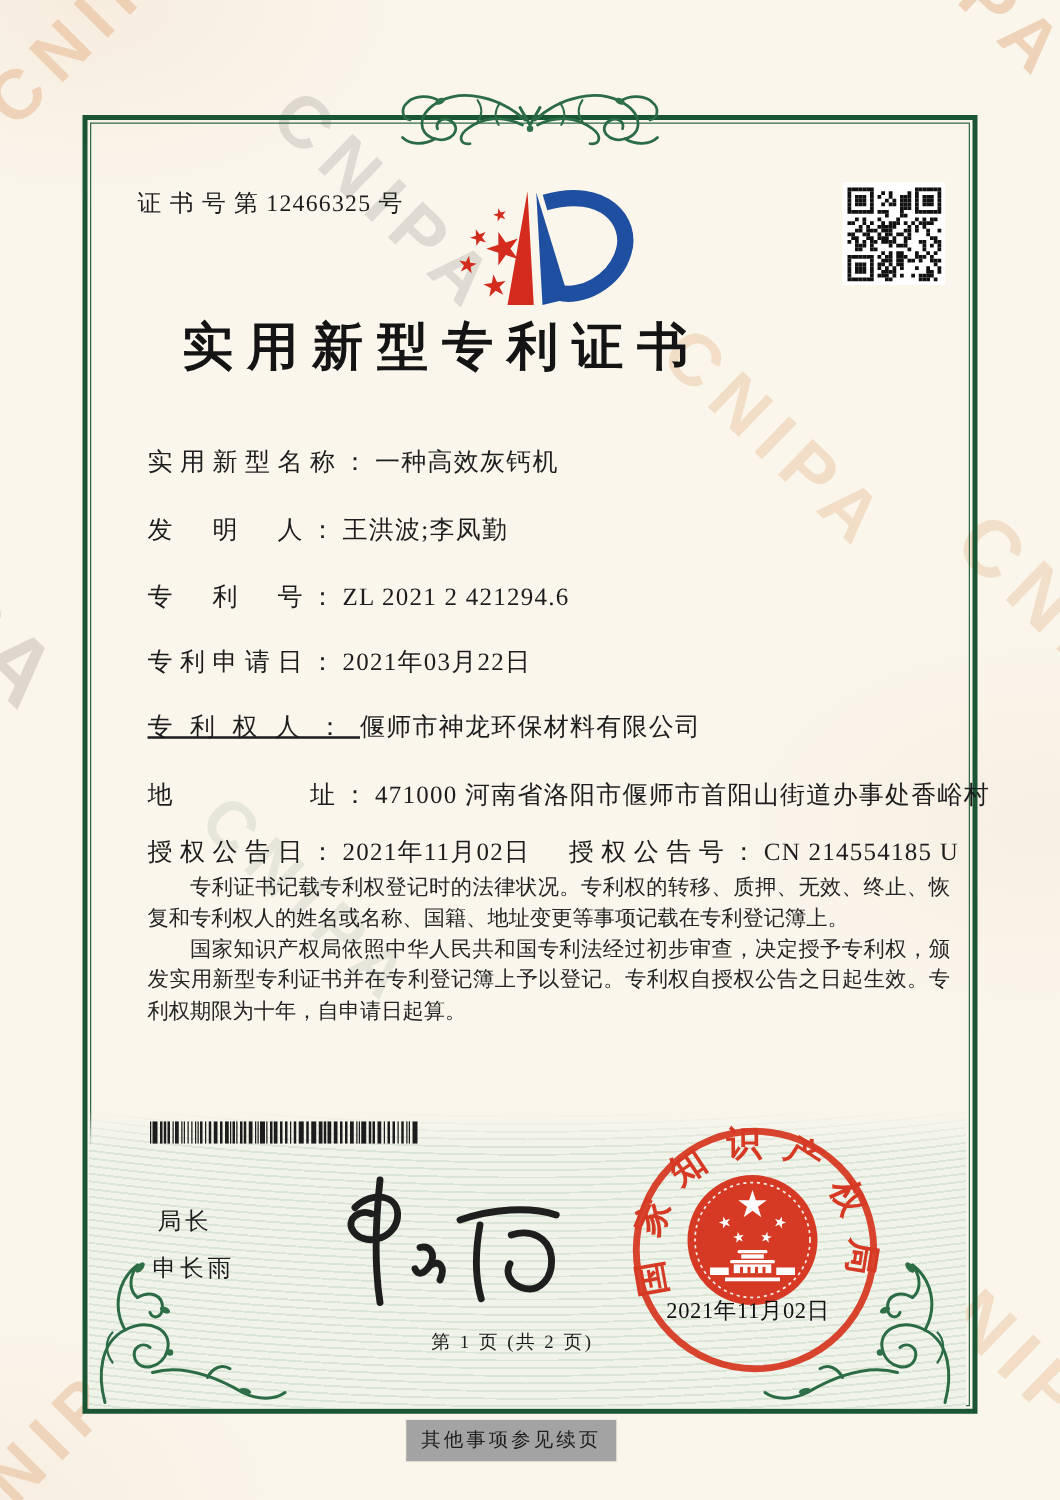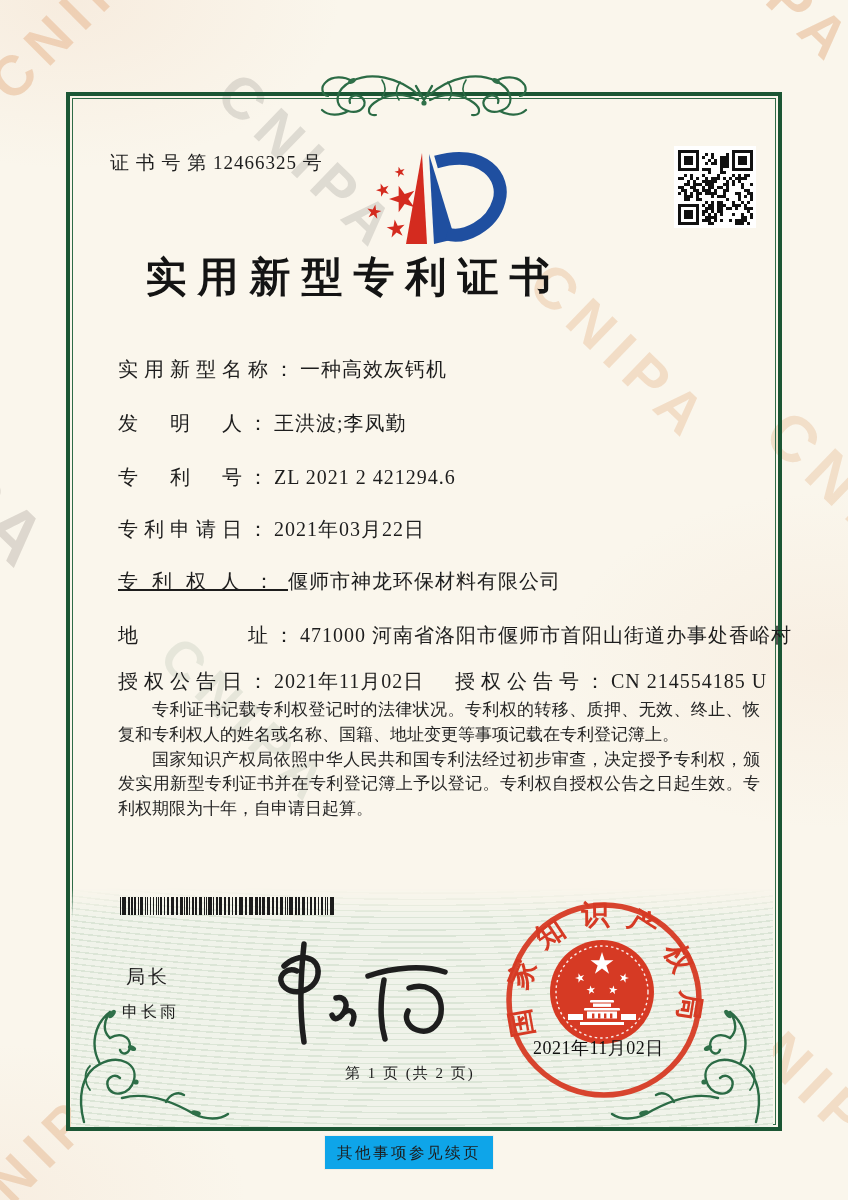--- a/index.html
+++ b/index.html
@@ -47,28 +47,28 @@
   .fpair2{position:absolute;left:337px;top:0;white-space:nowrap;}
   
   .body-text{position:absolute;left:118px;top:698px;width:642px;z-index:4;}
   .body-text p{
     margin:0;font-size:17px;line-height:24.8px;text-align:justify;
     text-indent:2em;color:#252525;
   }
   
   .barcode{position:absolute;left:120px;top:897px;z-index:4;}
   .sig-title{position:absolute;left:126px;top:964px;font-size:19px;letter-spacing:3px;z-index:4;}
-  .sig-name{position:absolute;left:122px;top:1002px;font-size:16px;letter-spacing:3px;z-index:4;text-align:right;}
+  .sig-name{position:absolute;left:122px;top:1002px;font-size:19px;letter-spacing:3px;z-index:4;text-align:right;}
   .signature{position:absolute;left:248px;top:938px;z-index:5;}
   .seal{position:absolute;left:496px;top:892px;z-index:4;}
   .seal-date{position:absolute;left:533px;top:1036px;font-size:18px;letter-spacing:.5px;color:#111;z-index:5;}
   .page-num{position:absolute;left:345px;top:1064px;font-size:15px;letter-spacing:2px;z-index:4;}
   .note-box{
     position:absolute;left:325px;top:1136px;width:168px;height:33px;line-height:33px;
-    background:#0ea5e9;box-shadow:0 0 0 1px rgba(120,110,90,.06);
+    background:#a3a3a3;box-shadow:0 0 0 1px rgba(120,110,90,.06);
     text-align:center;font-size:15.5px;letter-spacing:2.5px;z-index:4;
   }
   .ornament{position:absolute;z-index:3;}
 </style>
 </head>
 <body>
 
 <div class="wm" style="left:-34px;top:-20px;transform:rotate(-45deg);font-size:56px;color:rgba(223,160,110,.38);">CNIPA</div>
 <div class="wm" style="left:652px;top:-58px;transform:rotate(44deg);font-size:58px;color:rgba(223,160,110,.40);">CNIPA</div>
 <div class="wm" style="left:196px;top:128px;transform:rotate(44deg);font-size:58px;color:rgba(160,156,148,.30);">CNIPA</div>

